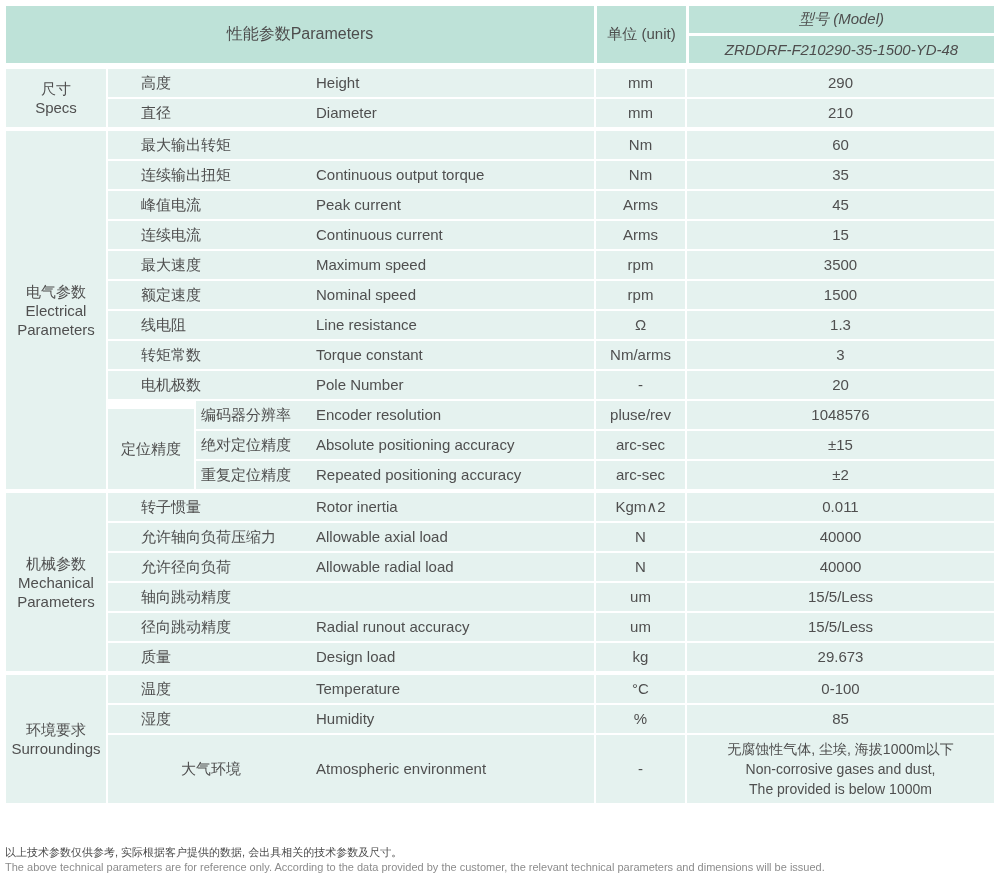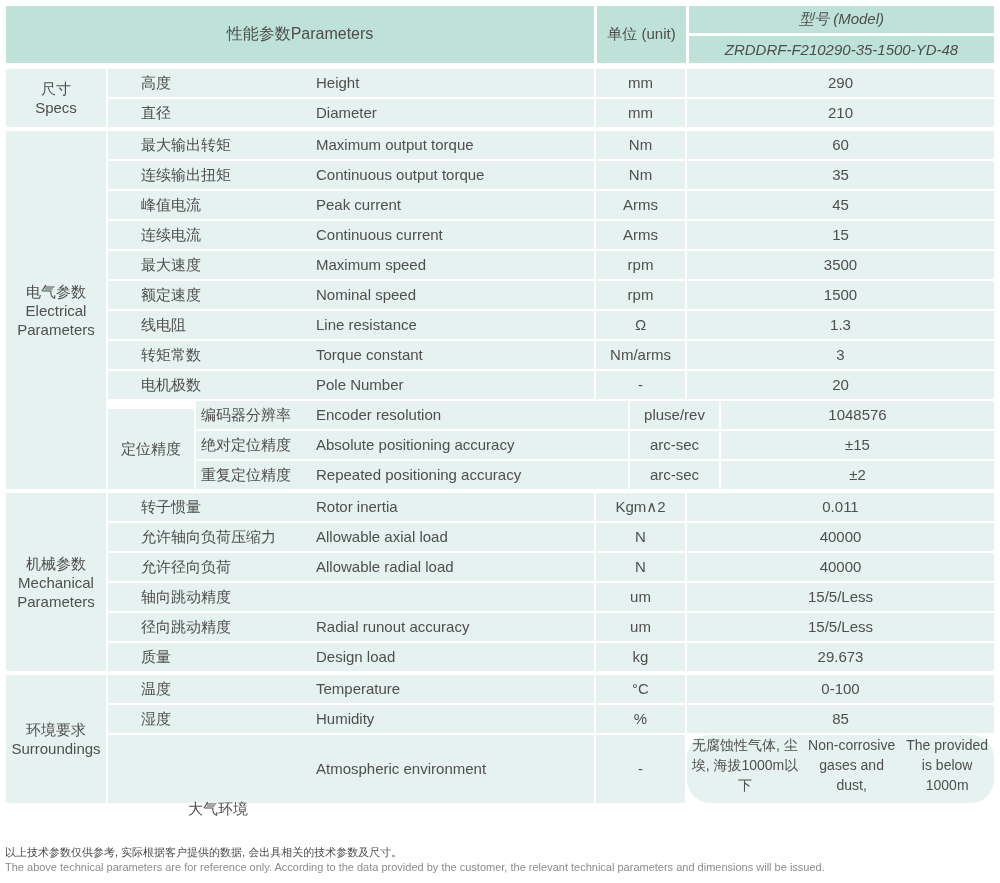--- a/index.html
+++ b/index.html
@@ -35,31 +35,31 @@
   .label { width:486px; position:relative; font-size:15px; }
   .label .cn { position:absolute; left:33px;  top:0; line-height:28px; white-space:nowrap; }
   .label .en { position:absolute; left:208px; top:0; line-height:28px; white-space:nowrap; }
   .unitcell { width:89px; text-align:center; line-height:28px; font-size:15px; }
   .valuecell { flex:1; text-align:center; line-height:28px; font-size:15px; }
 
   
   .group-row { display:flex; gap:2px; }
   .posgroup { width:86px; display:flex; align-items:center; justify-content:center; font-size:15px;margin-top:8px; }
   .subrows { flex:1; display:flex; flex-direction:column; gap:2px; }
-  .sub .label { width:432px; }
+  .sub .label { width:398px; }
   .sub .label .cn { left:5px; }
   .sub .label .en { left:120px; }
 
   
   .row.tall { height:68px; }
-  .row.tall .label .cn { left:80px; line-height:68px;margin-top:40px; }
+  .row.tall .label .cn { left:73px; line-height:68px; }
   .row.tall .label .en { line-height:68px; }
   .row.tall .valuecell {
     line-height:20px; font-size:14px;
-    display:flex; flex-direction:row; justify-content:flex-end;border-radius:23px;
+    display:flex; flex-direction:column; justify-content:center;
   }
   .row.tall .unitcell { line-height:68px; }
 
   
   .footnote { position:absolute; left:5px; top:845px; width:990px; }
   .fn-zh { font-size:11px; color:#4a4a4a; line-height:15px; }
   .fn-en { font-size:11px; color:#8c8c8c; line-height:15px; }
 </style>
 </head>
 <body>
@@ -104,21 +104,20 @@
     <div class="band">
       <div class="cell sec">
         <div>电气参数</div>
         <div>Electrical</div>
         <div>Parameters</div>
       </div>
       <div class="rows">
         <div class="row">
           <div class="cell label">
               <span class="cn">最大输出转矩</span>
-              <span class="en">Maximum output torque</span>
             </div>
           <div class="cell unitcell">Nm</div>
           <div class="cell valuecell">60</div>
         </div>
         <div class="row">
           <div class="cell label">
               <span class="cn">连续输出扭矩</span>
               <span class="en">Continuous output torque</span>
             </div>
           <div class="cell unitcell">Nm</div>

